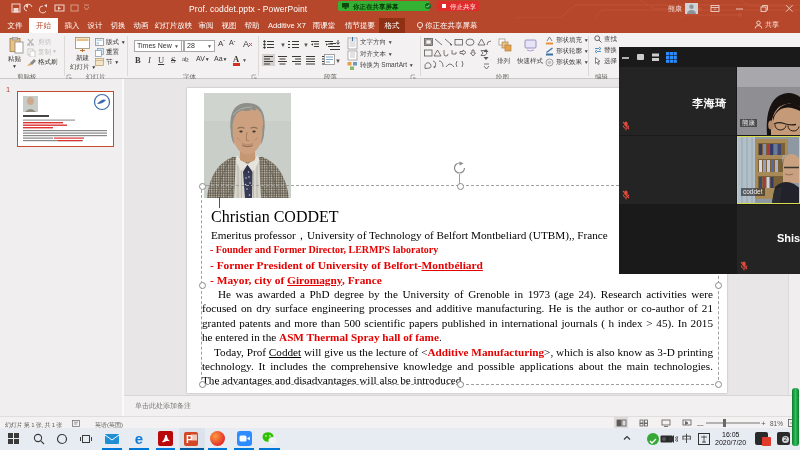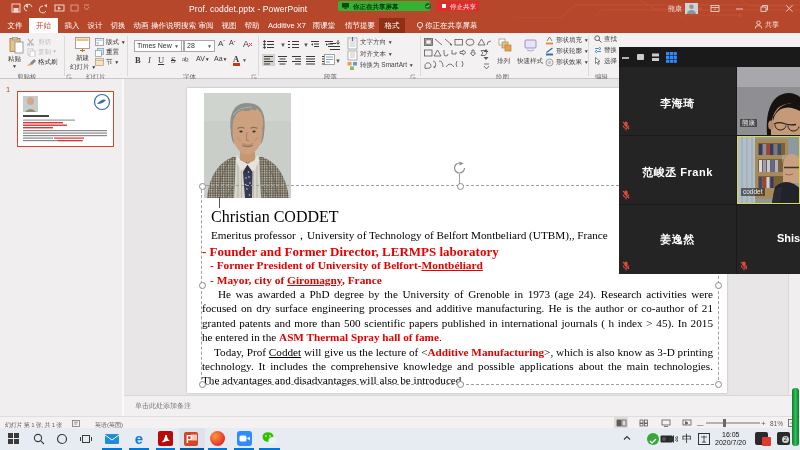--- a/index.html
+++ b/index.html
@@ -111,21 +111,21 @@
       <path d="M76 1.2 l6.5 6.5 M82.5 1.2 l-6.5 6.5"></path>
     </g>
   </svg>
   <div class="abs" id="tabrow">
     <div class="tab" style="left:2px;width:26px;">文件</div>
     <div class="tab" style="left:29px;width:29px;background:#fff;color:#B7472A;">开始</div>
     <div class="tab" style="left:59px;width:26px;">插入</div>
     <div class="tab" style="left:82px;width:26px;">设计</div>
     <div class="tab" style="left:105px;width:26px;">切换</div>
     <div class="tab" style="left:128px;width:26px;">动画</div>
-    <div class="tab" style="left:151px;width:45px;">操作说明搜索</div>
+    <div class="tab" style="left:151px;width:45px;">幻灯片放映</div>
     <div class="tab" style="left:193px;width:26px;">审阅</div>
     <div class="tab" style="left:216px;width:26px;">视图</div>
     <div class="tab" style="left:239px;width:26px;">帮助</div>
     <div class="tab" style="left:263px;width:48px;">Additive X7</div>
     <div class="tab" style="left:308px;width:32px;">雨课堂</div>
     <div class="tab" style="left:341px;width:38px;">情节提要</div>
     <div class="tab" style="left:379px;width:26px;background:#8f3014;">格式</div>
     <svg class="abs" style="left:416px;top:3px;width:8px;height:10px" viewBox="0 0 8 10">
         <circle cx="4" cy="4" r="2.6" fill="none" stroke="#f3ddd6" stroke-width="1"></circle>
         <path d="M3 7 h2 M3.2 8.5 h1.6" stroke="#f3ddd6" stroke-width="0.8"></path>
@@ -450,21 +450,21 @@
     <path d="M43 39 q-1.2 6 -0.3 8.5 l2.4 0.2" stroke="#ab7f5c" stroke-width="1" fill="none"></path>
     <path d="M38.5 52.5 q5 2.2 10 0" stroke="#8d5f41" stroke-width="1.1" fill="none"></path>
     <path d="M37.5 49.5 q6 3.5 12 0 l-0.8 2.8 q-5.2 2.7 -10.4 0 Z" fill="#b08a6e" opacity="0.75"></path>
     <path d="M33 44 q1.5 3 3.5 3.5 M54 44 q-1.5 3 -3.5 3.5" stroke="#b58a65" stroke-width="0.8" fill="none"></path>
   </svg>
 
   <div class="abs" style="left:219px;top:197px;width:1px;height:11px;background:#555;"></div>
 
   <div class="abs serif" style="left:211px;top:228px;font-size:11.2px;color:#000;white-space:nowrap;">Emeritus professor<span style="font-family:'Liberation Sans';">，</span>University of Technology of Belfort Montbeliard (UTBM),, France</div>
   <div class="abs serif" style="left:211px;top:207.5px;font-size:16px;color:#000;">Christian CODDET</div>
-  <div class="abs serif redb" style="left:202px;top:244px;font-size:13px;white-space:nowrap;">- Founder and Former Director, LERMPS laboratory</div>
+  <div class="abs serif redb" style="left:210px;top:244px;font-size:10px;white-space:nowrap;">- Founder and Former Director, LERMPS laboratory</div>
   <div class="abs serif redb" style="left:210px;top:259px;font-size:11.4px;white-space:nowrap;">- Former President of University of Belfort-<span style="text-decoration:underline;">Montbéliard</span></div>
   <div class="abs serif redb" style="left:210px;top:274px;font-size:11.4px;white-space:nowrap;">- Mayor, city of <span style="text-decoration:underline;">Giromagny</span>, France</div>
   <div class="jline serif" style="top:288px;padding-left:16px;width:495px;">He was awarded a PhD degree by the University of Grenoble in 1973 (age 24). Research activities were</div>
   <div class="jline serif" style="top:302.3px;">focused on dry surface engineering processes and additive manufacturing. He is the author or co-author of 21</div>
   <div class="jline serif" style="top:316.5px;">granted patents and more than 500 scientific papers published in international journals ( h index &gt; 45). In 2015</div>
   <div class="jline serif" style="top:330.7px;text-align-last:left;">he entered in the <span class="redb">ASM Thermal Spray hall of fame</span>.</div>
   <div class="jline serif" style="top:345.5px;padding-left:12px;width:499px;">Today, Prof <span style="text-decoration:underline;">Coddet</span> will give us the lecture of &lt;<span class="redb">Additive Manufacturing</span>&gt;, which is also know as 3-D printing</div>
   <div class="jline serif" style="top:373.6px;text-align-last:left;">The advantages and disadvantages will also be introduced.</div>
   <div class="jline serif" style="top:359.6px;">technology. It includes the comprehensive knowledge and possible applications about the main technologies.</div>
 
@@ -628,21 +628,21 @@
           <rect x="47" y="8.8" width="3.2" height="3.2"></rect>
           <rect x="50.8" y="8.8" width="3.2" height="3.2"></rect>
           <rect x="54.6" y="8.8" width="3.2" height="3.2"></rect>
           <rect x="47" y="12.6" width="3.2" height="3.2"></rect>
           <rect x="50.8" y="12.6" width="3.2" height="3.2"></rect>
           <rect x="54.6" y="12.6" width="3.2" height="3.2"></rect>
         </g>
     </svg>
 
     <div class="ztile" style="left:0;top:20px;width:117px;height:68px;">
-      <div class="zname" style="top:29px;">李海琦</div>
+      <div class="zname" style="top:29px;margin-left:32px;">李海琦</div>
       <svg class="mic" style="left:2.5px;top:54px;width:8px;height:10px;" viewBox="0 0 8 10">
           <rect x="2.4" y="0.5" width="3.2" height="5" rx="1.6" fill="#e14b3c"></rect>
           <path d="M1.2 4.5 a2.8 2.8 0 0 0 5.6 0 M4 7.3 v2.2" stroke="#e14b3c" stroke-width="1" fill="none"></path>
           <line x1="1" y1="0.8" x2="7" y2="8.2" stroke="#e14b3c" stroke-width="1.1"></line>
         </svg>
     </div>
     <div class="ztile" style="left:118px;top:20px;width:63px;height:68px;">
       <svg class="abs" style="left:0;top:0;width:63px;height:68px" viewBox="0 0 63 68">
         <rect width="63" height="68" fill="#8e8e93"></rect>
         <rect width="63" height="20" fill="#a7a7ac"></rect>
@@ -650,21 +650,20 @@
         <path d="M34 68 Q33 48 42 40 Q52 33 63 40 L63 68 Z" fill="#c59a79"></path>
         <path d="M36 50 Q44 34 58 37 L63 40 L63 44 Q52 38 44 42 Q38 45 36 54 Z" fill="#17120f"></path>
         <ellipse cx="34" cy="58" rx="2.8" ry="4.5" fill="#b58a6a"></ellipse>
         <path d="M37 57 q5 -2.5 10 -0.5 q5 2 12 1" stroke="#2a2018" stroke-width="1.3" fill="none"></path>
         <path d="M38 57.5 a5.5 5 0 0 0 11 1 M51 58.5 a5.5 5 0 0 0 11 1" stroke="#2a2018" stroke-width="1" fill="none"></path>
       </svg>
       <div class="zlabel" style="bottom:8px;">熊康</div>
     </div>
 
     <div class="ztile" style="left:0;top:89px;width:117px;height:68px;">
-      <div class="zname" style="top:29px;">范峻丞 Frank</div>
       <svg class="mic" style="left:2.5px;top:54px;width:8px;height:10px;" viewBox="0 0 8 10">
           <rect x="2.4" y="0.5" width="3.2" height="5" rx="1.6" fill="#e14b3c"></rect>
           <path d="M1.2 4.5 a2.8 2.8 0 0 0 5.6 0 M4 7.3 v2.2" stroke="#e14b3c" stroke-width="1" fill="none"></path>
           <line x1="1" y1="0.8" x2="7" y2="8.2" stroke="#e14b3c" stroke-width="1.1"></line>
         </svg>
     </div>
     <div class="ztile" style="left:118px;top:89px;width:63px;height:68px;border:1px solid #d8dc48;box-sizing:border-box;">
       <svg class="abs" style="left:0;top:0;width:61px;height:66px" viewBox="0 0 61 66">
         <rect width="61" height="66" fill="#8d98a2"></rect>
         <rect x="0" y="0" width="17" height="66" fill="#b2bfc9"></rect>
@@ -697,28 +696,20 @@
         <path d="M45 29 Q45 17 54 17 Q63 18 63 30 L63 46 L45 46 Z" fill="#c9a080"></path>
         <path d="M45 26 Q45 19 50 18 L45 18 Q43 21 45 26 Z" fill="#a8a49c"></path>
         <path d="M46 30.5 h6.5 M55 30.5 h6.5 M52.5 30.5 h2.5" stroke="#39352f" stroke-width="1.3" fill="none"></path>
         <path d="M47 37 q4 2 8 0" stroke="#8a6a50" stroke-width="0.9" fill="none"></path>
         <path d="M34 66 L37 50 Q46 42 56 47 L63 52 L63 66 Z" fill="#22222a"></path>
         <path d="M34 66 L36 54 Q40 50 44 50 L42 66 Z" fill="#2a2a33"></path>
       </svg>
       <div class="zlabel" style="bottom:7px;">coddet</div>
     </div>
 
-    <div class="ztile" style="left:0;top:158px;width:117px;height:69px;">
-      <div class="zname" style="top:27px;">姜逸然</div>
-      <svg class="mic" style="left:2.5px;top:56px;width:8px;height:10px;" viewBox="0 0 8 10">
-          <rect x="2.4" y="0.5" width="3.2" height="5" rx="1.6" fill="#e14b3c"></rect>
-          <path d="M1.2 4.5 a2.8 2.8 0 0 0 5.6 0 M4 7.3 v2.2" stroke="#e14b3c" stroke-width="1" fill="none"></path>
-          <line x1="1" y1="0.8" x2="7" y2="8.2" stroke="#e14b3c" stroke-width="1.1"></line>
-        </svg>
-    </div>
     <div class="ztile" style="left:118px;top:158px;width:63px;height:69px;">
       <div class="abs" style="left:40px;top:27px;font-size:11px;color:#fff;font-weight:bold;white-space:nowrap;">Shisheng</div>
       <svg class="mic" style="left:2.5px;top:56px;width:8px;height:10px;" viewBox="0 0 8 10">
           <rect x="2.4" y="0.5" width="3.2" height="5" rx="1.6" fill="#e14b3c"></rect>
           <path d="M1.2 4.5 a2.8 2.8 0 0 0 5.6 0 M4 7.3 v2.2" stroke="#e14b3c" stroke-width="1" fill="none"></path>
           <line x1="1" y1="0.8" x2="7" y2="8.2" stroke="#e14b3c" stroke-width="1.1"></line>
         </svg>
     </div>
   </div>
 </div>

